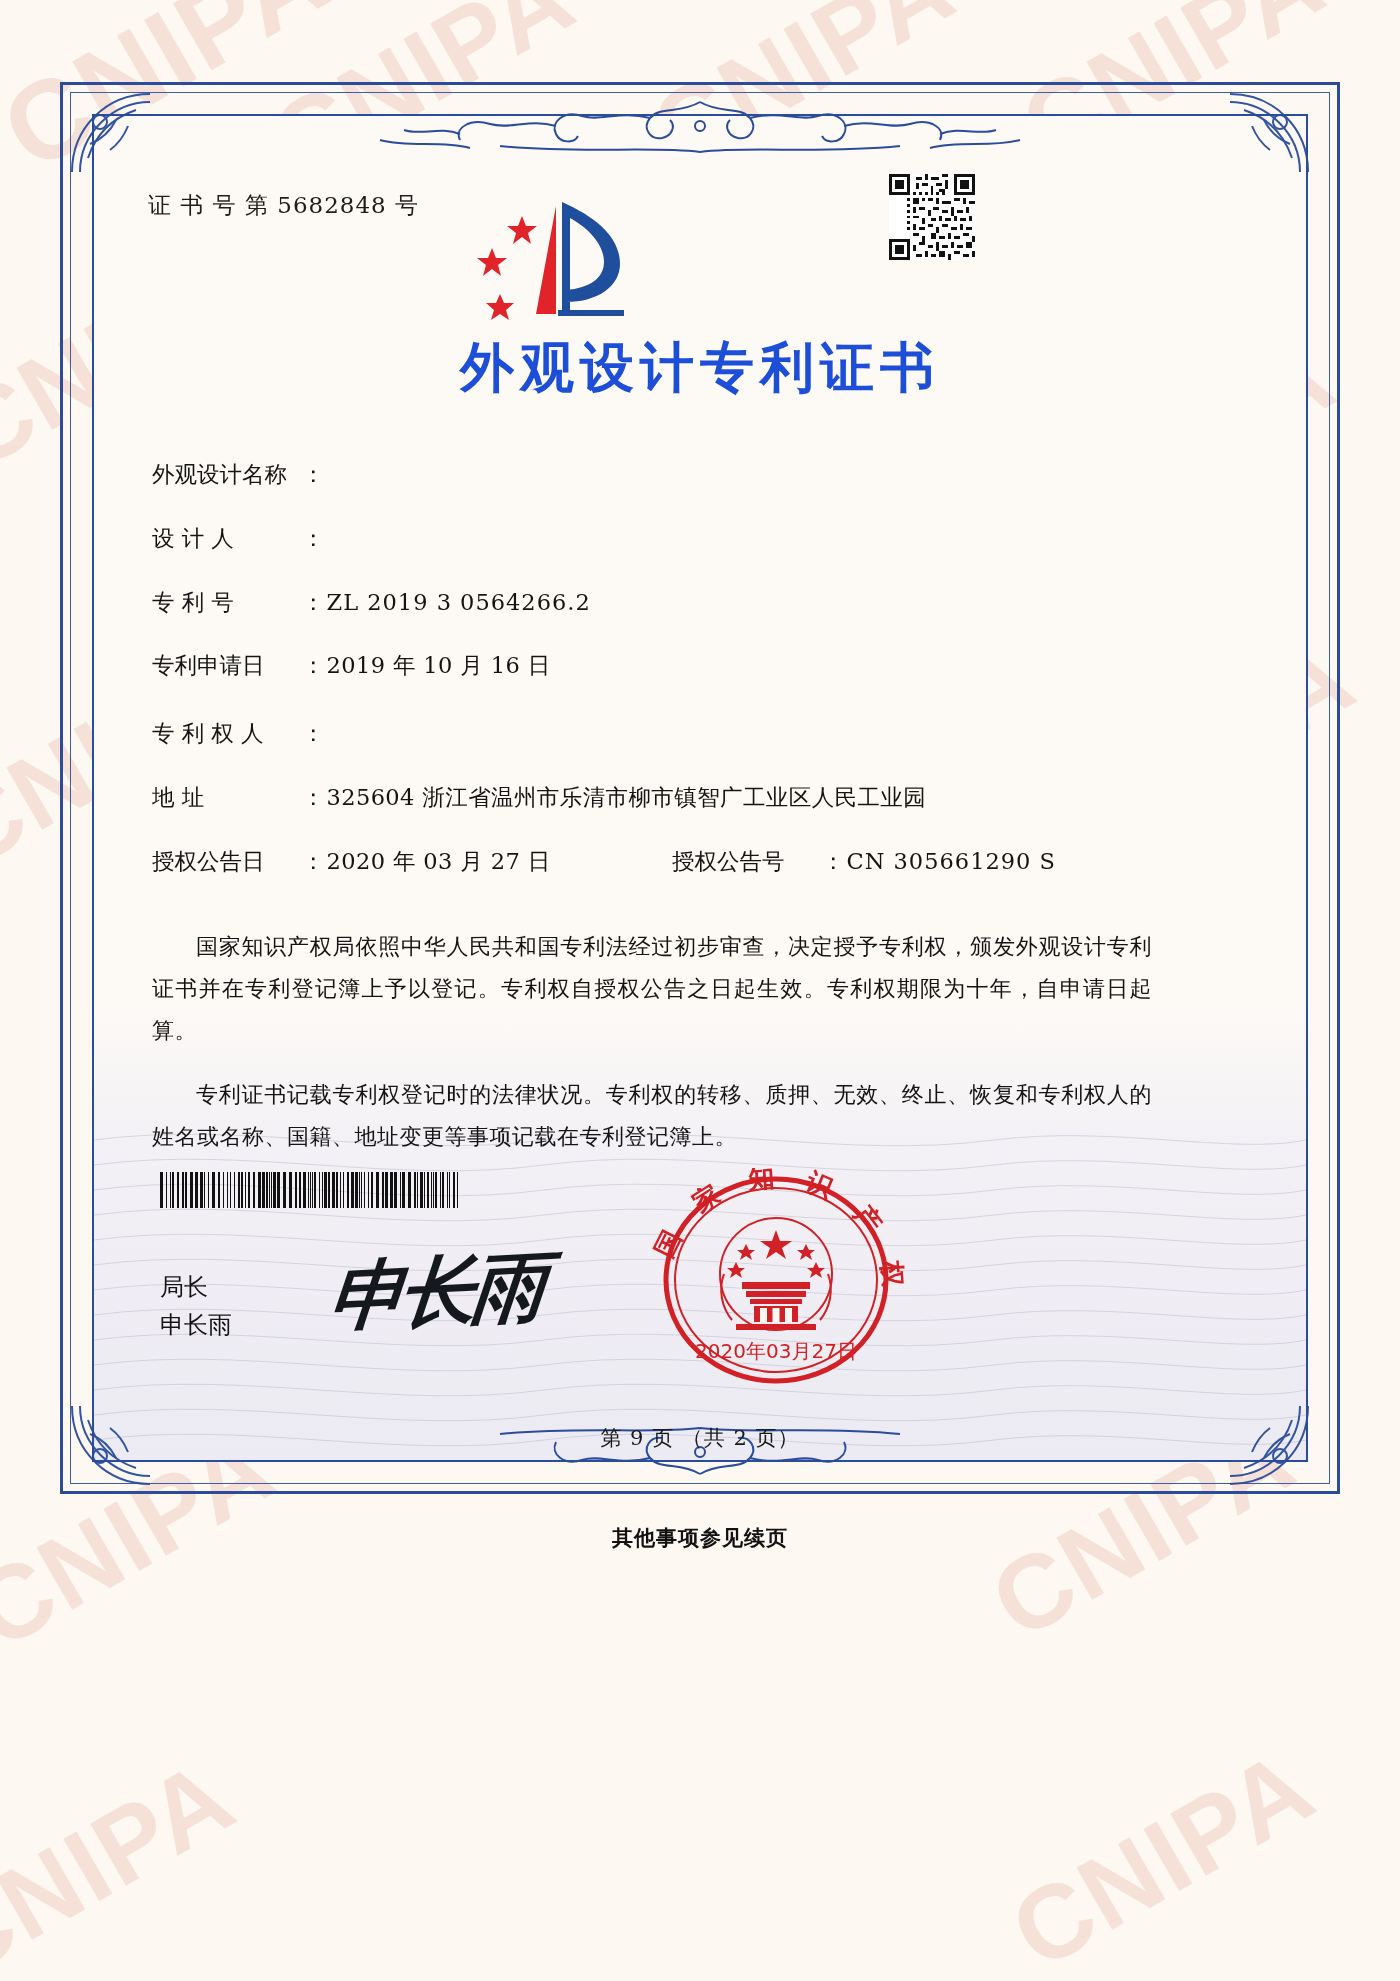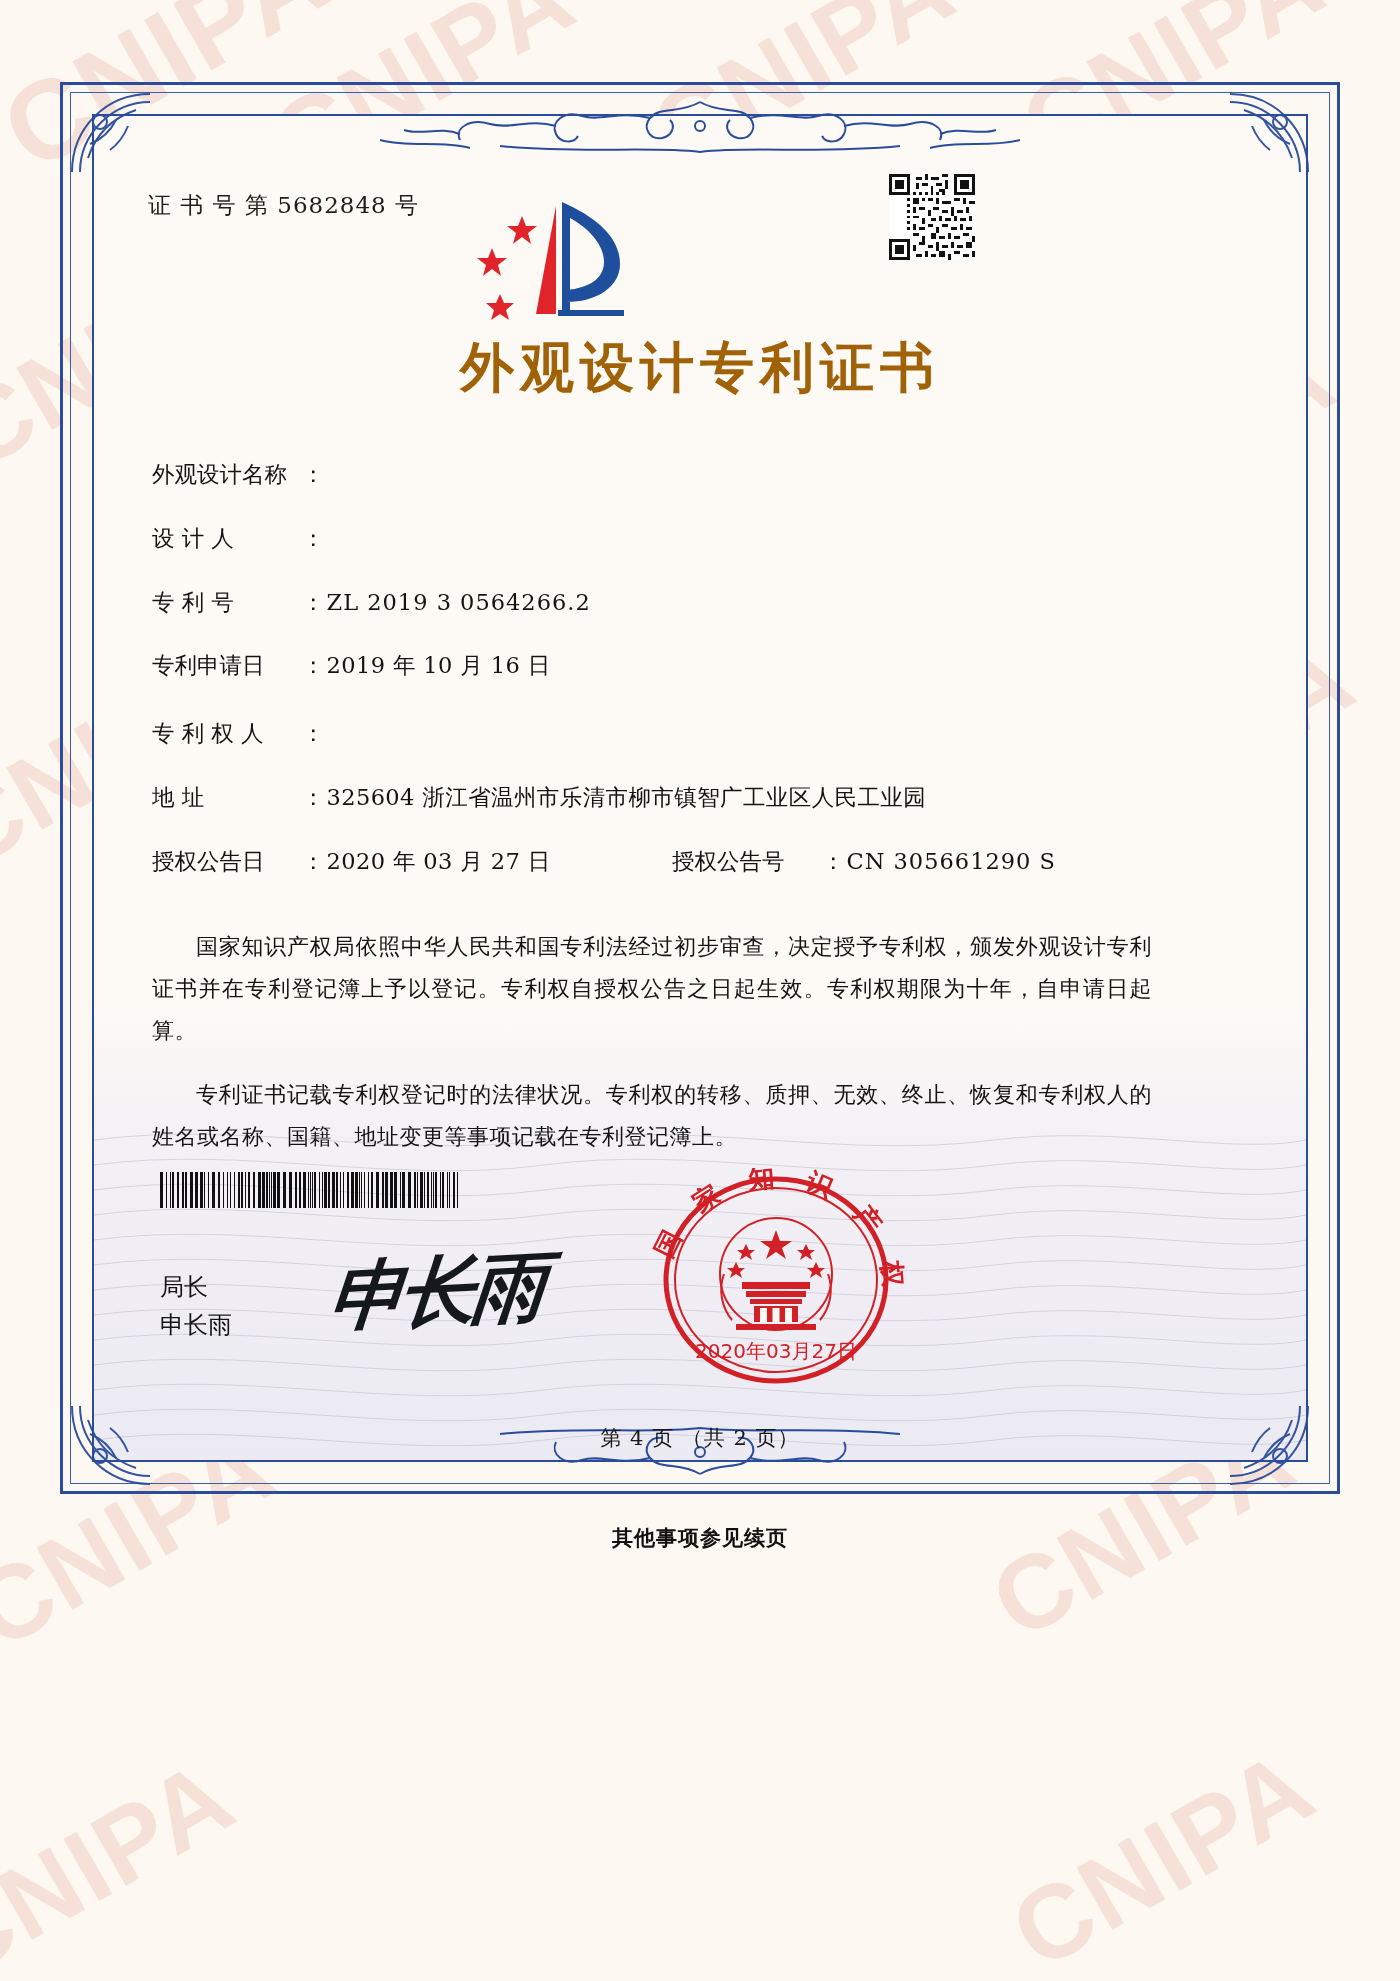--- a/index.html
+++ b/index.html
@@ -58,21 +58,21 @@
     position:absolute;left:148px;top:190px;
     font-size:23px;letter-spacing:1px;color:#1d1d1d;
   }
   .emblem{position:absolute;left:470px;top:190px;width:180px;height:140px;}
   .qr{
     position:absolute;left:889px;top:174px;width:86px;height:86px;
   }
 
   .main-title{
     position:absolute;left:0;right:0;top:332px;text-align:center;
-    font-size:54px;font-weight:700;letter-spacing:6px;color:#a16207;
+    font-size:54px;font-weight:700;letter-spacing:6px;color:#1d4ed8;
     font-family:"DejaVu Serif","Liberation Serif",serif;
   }
 
   
   .fields{position:absolute;left:152px;top:458px;width:1000px;}
   .row{display:flex;align-items:flex-start;margin-bottom:30px;font-size:22.5px;color:#141414;line-height:1.5;}
   .lbl{
     width:150px;flex:0 0 150px;
     display:flex;justify-content:space-between;
     letter-spacing:0;
@@ -622,14 +622,14 @@
           <path d="M-52,0 C-58,16 -54,34 -44,46"></path>
           <path d="M52,0 C58,16 54,34 44,46"></path>
         </g>
       </g>
 
       <text x="136" y="190" text-anchor="middle" font-family="'DejaVu Sans','Liberation Sans',sans-serif" font-size="20" fill="#d12026" id="sealDate">2020年03月27日</text>
     </g>
   </svg>
 </div>
 
-<div class="page-num">第 4 页 （共 2 页）</div>
+<div class="page-num">第 9 页 （共 2 页）</div>
 <div class="footer-note">其他事项参见续页</div>
 
 </body></html>

